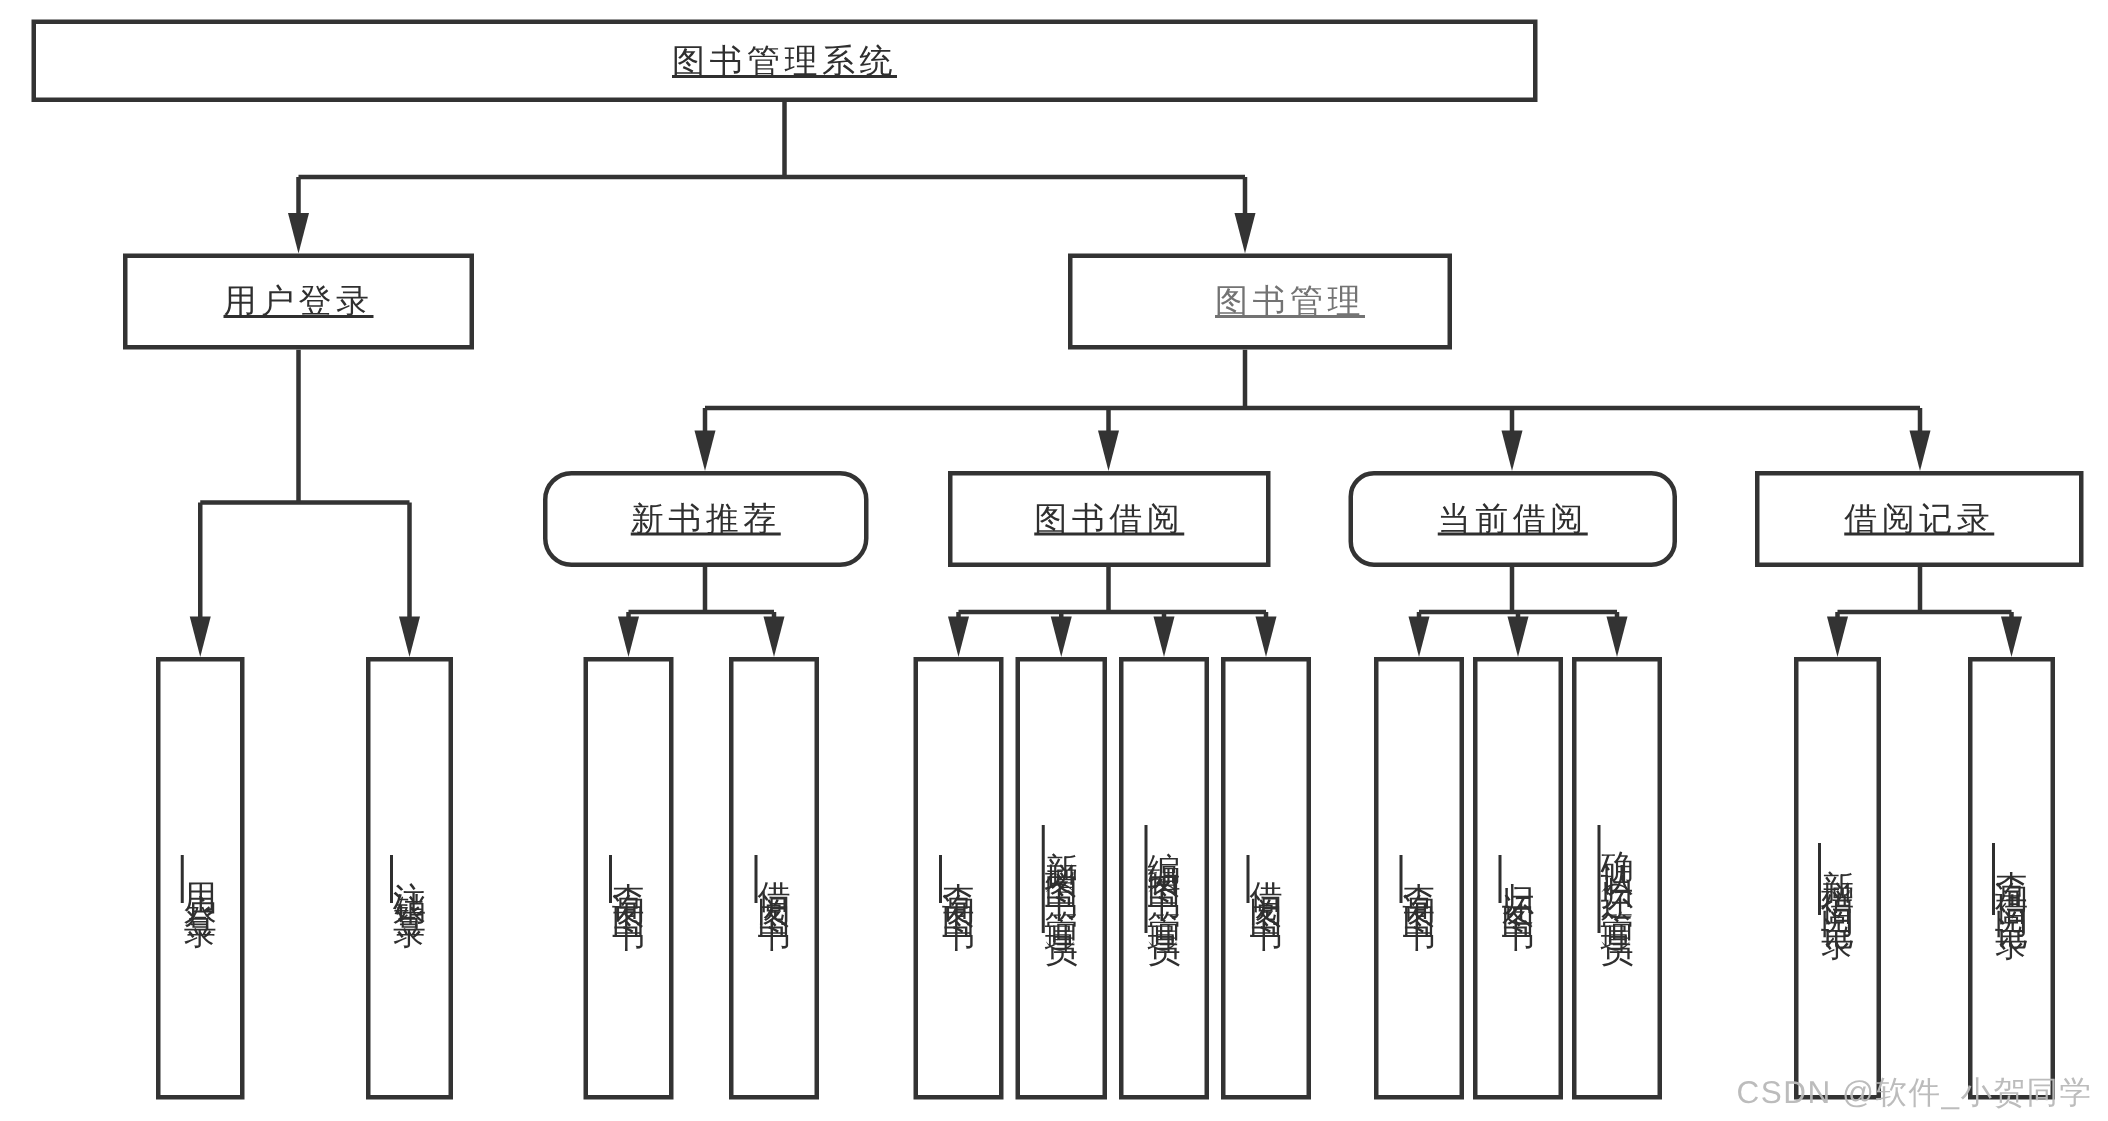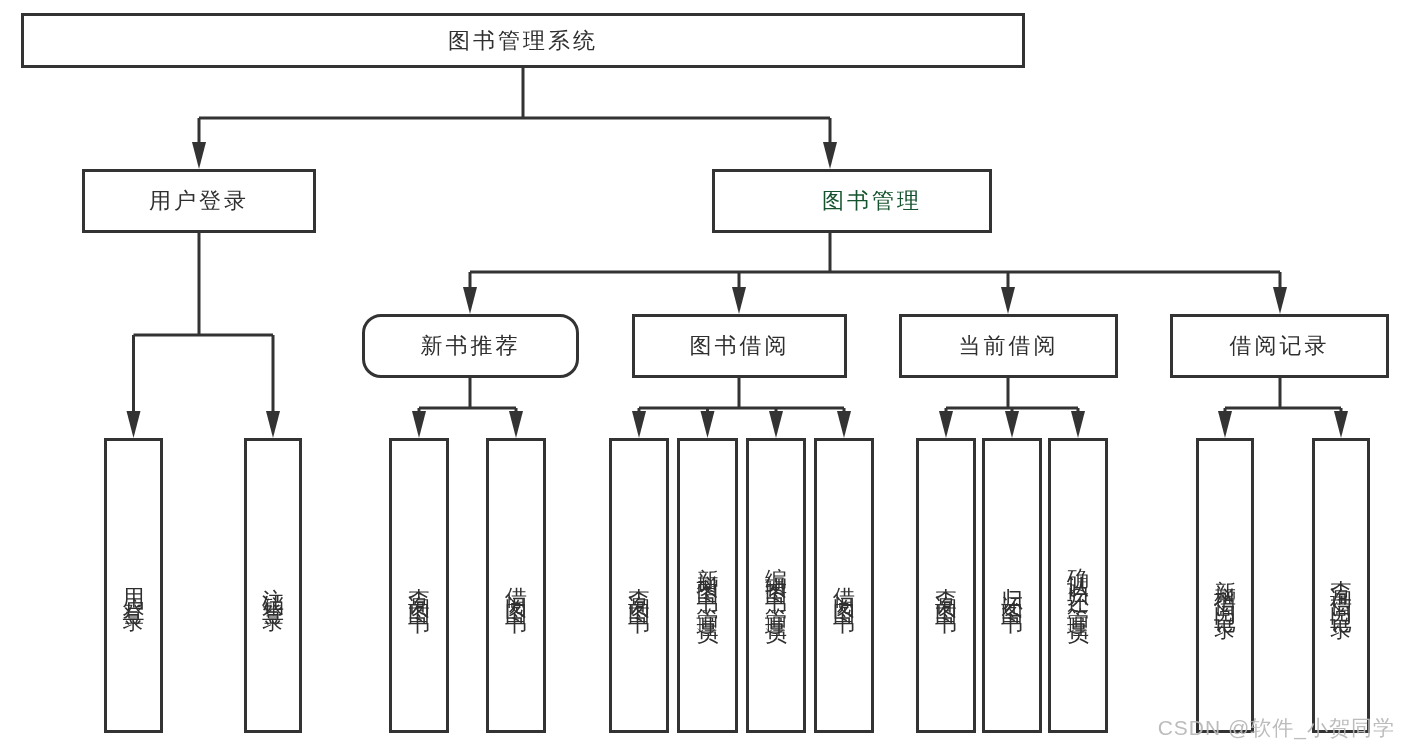--- a/index.html
+++ b/index.html
@@ -5,21 +5,21 @@
   html,body{margin:0;padding:0;background:#fff;}
   #stage{
     position:relative;width:1405px;height:747px;background:#fff;overflow:hidden;
     font-family:"Liberation Sans","DejaVu Sans",sans-serif;
   }
   .connectors{position:absolute;left:0;top:0;z-index:1;}
   .node{
     position:absolute;box-sizing:border-box;z-index:2;
     background:#fff;border:3px solid #333;color:#2f2f2f;
     display:flex;align-items:center;justify-content:center;
-    text-align:left;white-space:nowrap;
+    text-align:left;white-space:nowrap;text-decoration:underline;
   }
   .hbox{font-size:22px;letter-spacing:3px;}
   .vbox{
     writing-mode:vertical-rl;text-orientation:mixed;
     font-size:22px;letter-spacing:8px;line-height:1;
   }
   .watermark{
     position:absolute;right:10px;bottom:5px;z-index:6;
     font-size:21px;letter-spacing:1px;color:#b9b9b9;opacity:.95;
   }
@@ -63,25 +63,25 @@
       <polygon points="1005,411 1019,411 1012,438" fill="#333333"></polygon>
       <polygon points="1071,411 1085,411 1078,438" fill="#333333"></polygon>
       <polygon points="1218,411 1232,411 1225,438" fill="#333333"></polygon>
       <polygon points="1334,411 1348,411 1341,438" fill="#333333"></polygon>
     </g>
   </svg>
 
   <div class="node hbox" style="left: 21px; top: 13px; width: 1004px; height: 55px; border-color: rgb(51, 51, 51); background: rgb(255, 255, 255); color: rgb(47, 47, 47);">图书管理系统</div>
 
   <div class="node hbox" style="left: 82px; top: 169px; width: 234px; height: 64px; border-color: rgb(51, 51, 51); background: rgb(255, 255, 255); color: rgb(47, 47, 47);">用户登录</div>
-  <div class="node hbox" style="left: 712px; top: 169px; width: 280px; height: 64px; border-color: rgb(51, 51, 51); background: rgb(255, 255, 255); color: #14532d; padding-left: 40px;">图书管理</div>
+  <div class="node hbox" style="left: 712px; top: 169px; width: 256px; height: 64px; border-color: rgb(51, 51, 51); background: rgb(255, 255, 255); color: #737373; padding-left: 40px;">图书管理</div>
 
   <div class="node hbox" style="left: 362px; top: 314px; width: 217px; height: 64px; border-color: rgb(51, 51, 51); background: rgb(255, 255, 255); color: rgb(47, 47, 47); border-radius: 19px;">新书推荐</div>
   <div class="node hbox" style="left: 632px; top: 314px; width: 215px; height: 64px; border-color: rgb(51, 51, 51); background: rgb(255, 255, 255); color: rgb(47, 47, 47);">图书借阅</div>
-  <div class="node hbox" style="left: 899px; top: 314px; width: 219px; height: 64px; border-color: rgb(51, 51, 51); background: rgb(255, 255, 255); color: rgb(47, 47, 47);">当前借阅</div>
+  <div class="node hbox" style="left: 899px; top: 314px; width: 219px; height: 64px; border-color: rgb(51, 51, 51); background: rgb(255, 255, 255); color: rgb(47, 47, 47); border-radius: 17px;">当前借阅</div>
   <div class="node hbox" style="left: 1170px; top: 314px; width: 219px; height: 64px; border-color: rgb(51, 51, 51); background: rgb(255, 255, 255); color: rgb(47, 47, 47);">借阅记录</div>
 
   <div class="node vbox" style="left: 104px; top: 438px; width: 59px; height: 295px; border-color: rgb(51, 51, 51); background: rgb(255, 255, 255); color: rgb(47, 47, 47);">用户登录</div>
   <div class="node vbox" style="left: 244px; top: 438px; width: 58px; height: 295px; border-color: rgb(51, 51, 51); background: rgb(255, 255, 255); color: rgb(47, 47, 47);">注销登录</div>
 
   <div class="node vbox" style="left: 389px; top: 438px; width: 60px; height: 295px; border-color: rgb(51, 51, 51); background: rgb(255, 255, 255); color: rgb(47, 47, 47);">查询图书</div>
   <div class="node vbox" style="left: 486px; top: 438px; width: 60px; height: 295px; border-color: rgb(51, 51, 51); background: rgb(255, 255, 255); color: rgb(47, 47, 47);">借阅图书</div>
 
   <div class="node vbox" style="left: 609px; top: 438px; width: 60px; height: 295px; border-color: rgb(51, 51, 51); background: rgb(255, 255, 255); color: rgb(47, 47, 47);">查询图书</div>
   <div class="node vbox" style="left: 677px; top: 438px; width: 61px; height: 295px; border-color: rgb(51, 51, 51); background: rgb(255, 255, 255); color: rgb(47, 47, 47);">新增图书（管理员）</div>

